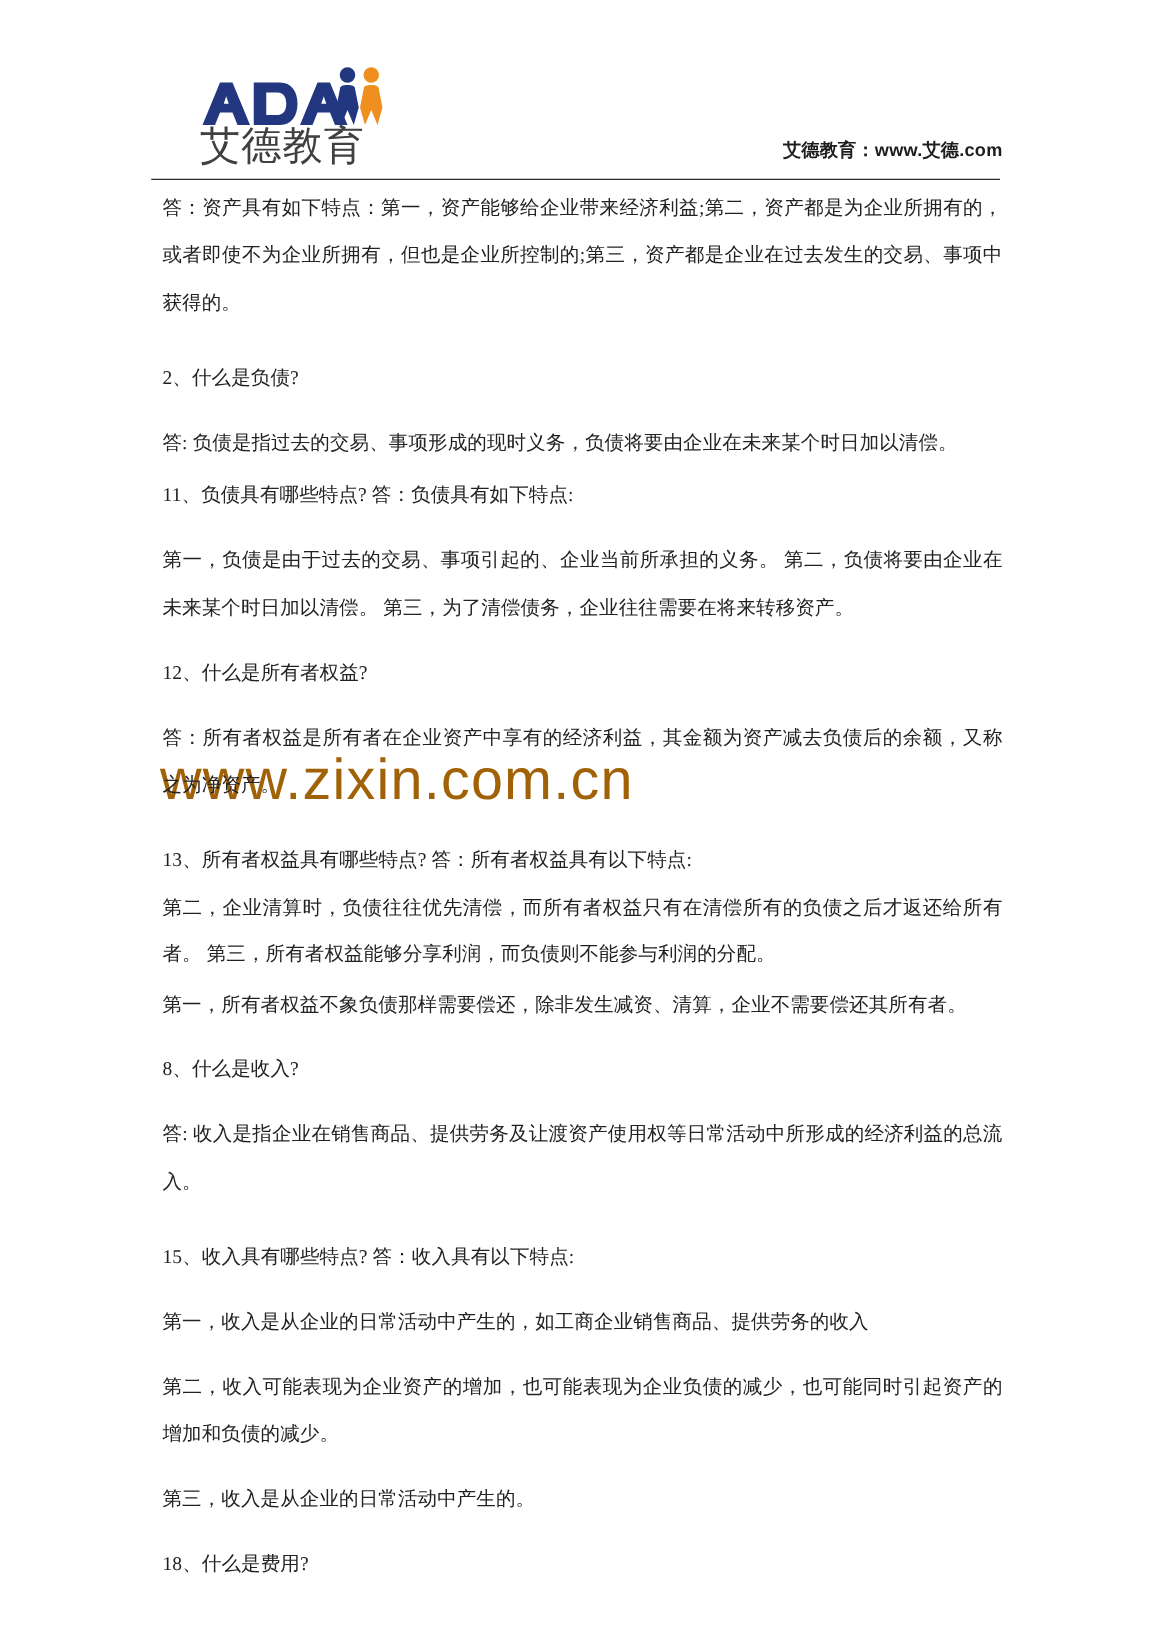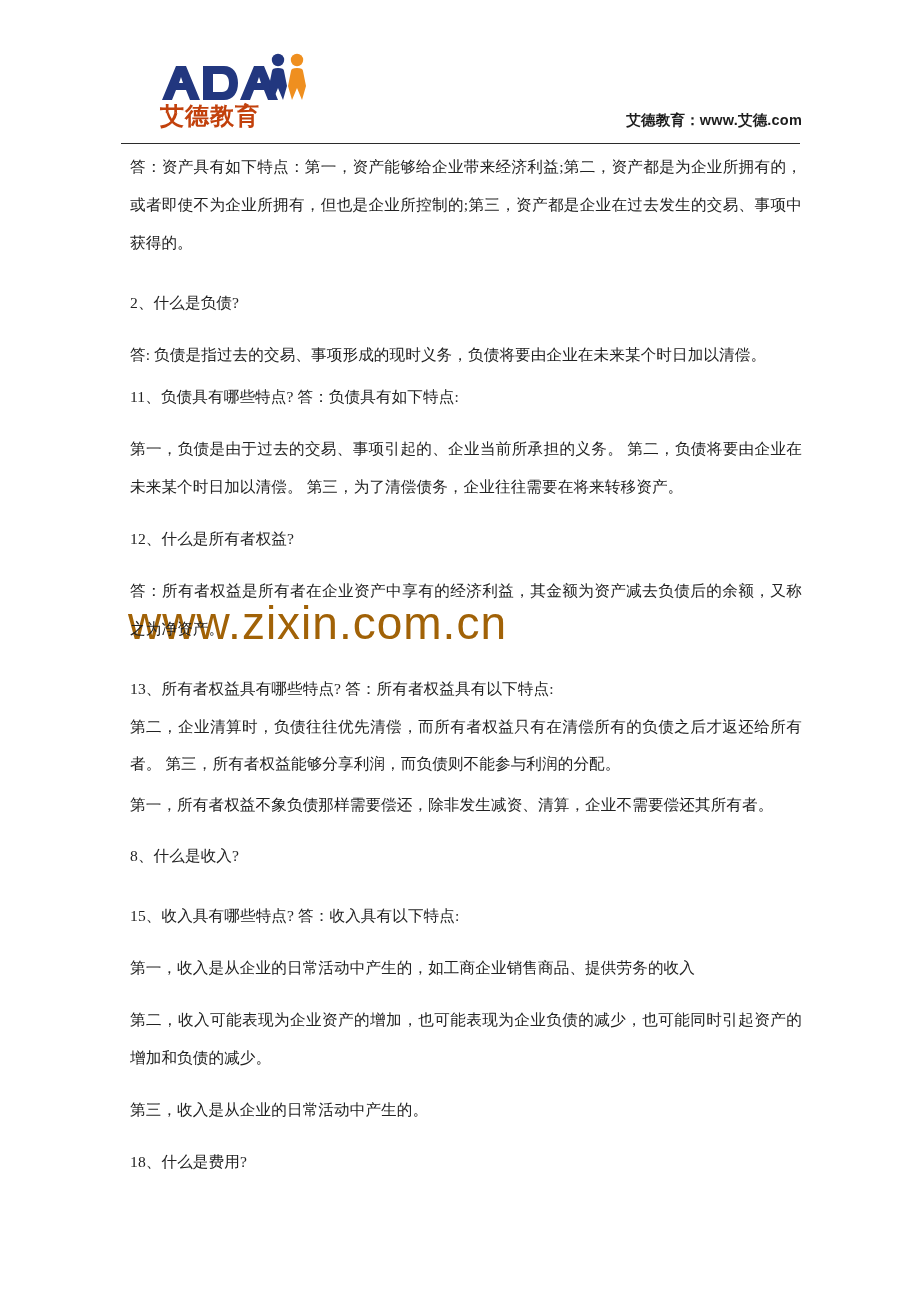--- a/index.html
+++ b/index.html
@@ -122,21 +122,21 @@
 
         <circle cx="118" cy="8" r="6.2" fill="#22377f"></circle>
         <path d="M112 19 C112 17 114 16 118 16 C122 16 124 17 124 19 L127 34 L123 48
                  L118 36 L113 48 L109 34 Z" fill="#22377f"></path>
 
         <circle cx="137" cy="8" r="6.2" fill="#ef8f1f"></circle>
         <path d="M131 19 C131 17 133 16 137 16 C141 16 143 17 143 19 L146 34 L142 48
                  L137 36 L132 48 L128 34 Z" fill="#ef8f1f"></path>
       </svg>
       <div style="position:absolute;left:0;top:48px;font-family:'Liberation Sans','DejaVu Sans',sans-serif;
-                  font-size:24px;font-weight:bold;color:#c2410c;letter-spacing:1px;line-height:32px;">艾德教育</div>
+                  font-size:32px;font-weight:normal;color:#404040;letter-spacing:1px;line-height:32px;">艾德教育</div>
     </div>
 
     <div class="site-line">艾德教育：www.艾德.com</div>
 
     <div class="header-rule"></div>
   </div>
 
   <div class="content">
 
     <p class="para gap-none">答：资产具有如下特点：第一，资产能够给企业带来经济利益;第二，资产都是为企业所拥有的，或者即使不为企业所拥有，但也是企业所控制的;第三，资产都是企业在过去发生的交易、事项中获得的。</p>
@@ -154,20 +154,21 @@
     <p class="para gap-md">答：所有者权益是所有者在企业资产中享有的经济利益，其金额为资产减去负债后的余额，又称之为净资产。</p>
 
     <p class="para gap-lg">13、所有者权益具有哪些特点? 答：所有者权益具有以下特点:</p>
 
     <p class="para tight gap-none">第二，企业清算时，负债往往优先清偿，而所有者权益只有在清偿所有的负债之后才返还给所有者。 第三，所有者权益能够分享利润，而负债则不能参与利润的分配。</p>
 
     <p class="para tight gap-sm">第一，所有者权益不象负债那样需要偿还，除非发生减资、清算，企业不需要偿还其所有者。</p>
 
     <p class="para gap-md">8、什么是收入?</p>
 
+    <p class="para gap-md">答: 收入是指企业在销售商品、提供劳务及让渡资产使用权等日常活动中所形成的经济利益的总流入。</p>
 
     <p class="para gap-lg">15、收入具有哪些特点? 答：收入具有以下特点:</p>
 
     <p class="para gap-md">第一，收入是从企业的日常活动中产生的，如工商企业销售商品、提供劳务的收入</p>
 
     <p class="para gap-md">第二，收入可能表现为企业资产的增加，也可能表现为企业负债的减少，也可能同时引起资产的增加和负债的减少。</p>
 
     <p class="para gap-md">第三，收入是从企业的日常活动中产生的。</p>
 
     <p class="para gap-md">18、什么是费用?</p>

